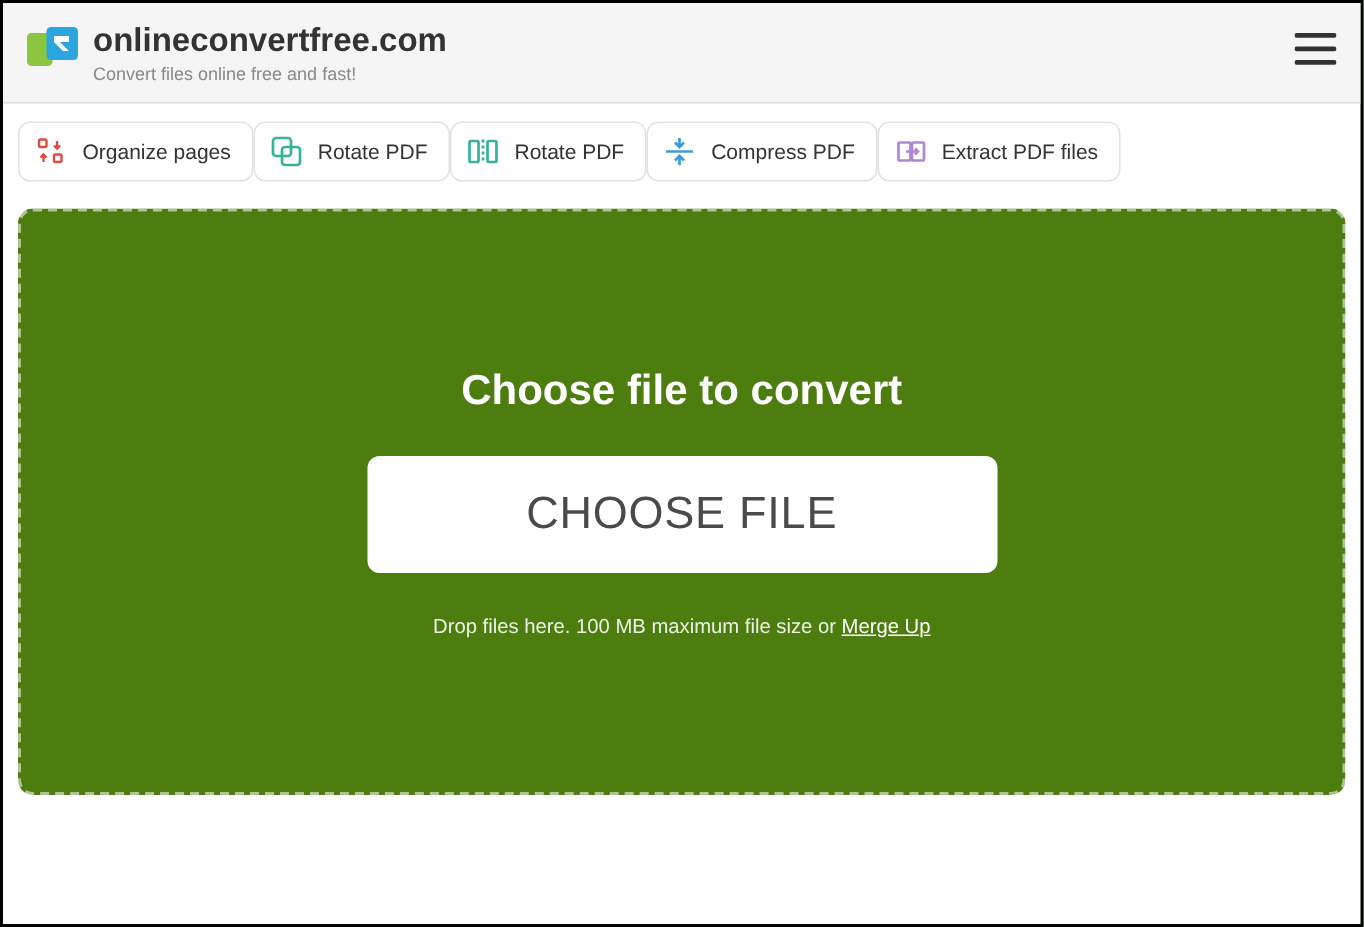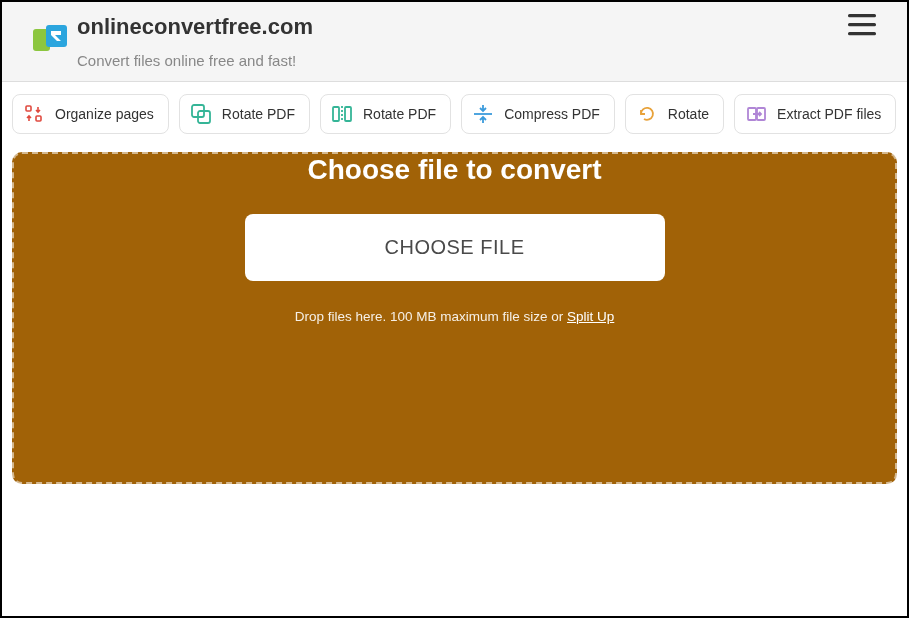--- a/index.html
+++ b/index.html
@@ -7,79 +7,78 @@
     font-family: -apple-system, BlinkMacSystemFont, "Segoe UI", Arial, sans-serif;
     background: #fff;
     width: 909px;
     height: 618px;
     border: 2px solid #000;
     overflow: hidden;
   }
   .header {
     background: #f5f5f5;
     border-bottom: 1px solid #ddd;
-    padding: 12px 31px;
+    padding: 12px 16px;
     display: flex;
-    align-items: flex-start;
+    align-items: center;
     justify-content: space-between;
   }
   .brand {
     display: flex;
     align-items: center;
     gap: 10px;
   }
   .brand-text { display: flex; flex-direction: column; }
   .brand-title { font-weight: 700; font-size: 22px; color: #333; }
-  .brand-tag { font-size: 15px; color: #888; margin-top: 12px; }
+  .brand-tag { font-size: 12px; color: #888; margin-top: 2px; }
   .hamburger { cursor: pointer; }
 
   .toolbar {
     padding: 12px 10px 8px 10px;
     display: flex;
     flex-wrap: wrap;
-    gap: 10px;
   }
   .tool-btn {
     border: 1px solid #e2e2e2;
     border-radius: 8px;
     background: #fff;
     padding: 8px 14px 8px 10px;
     display: flex;
     align-items: center;
     gap: 10px;
     font-size: 14px;
     color: #333;
     cursor: pointer;
   }
   .tool-btn .ic { width: 22px; height: 22px; display:flex; align-items:center; justify-content:center; }
 
   .dropzone-wrap { padding: 10px; }
   .dropzone {
-    background: #a16207;
+    background: #4d7c0f;
     border-radius: 10px;
     border: 2px dashed rgba(255,255,255,0.55);
-    height: 332px;
+    height: 391px;
     display: flex;
     flex-direction: column;
     align-items: center;
-    justify-content: flex-start;
+    justify-content: center;
     gap: 28px;
     text-align: center;
   }
   .dz-title {
     color: #fff;
     font-weight: 700;
     font-size: 28px;
   }
   .choose-btn {
     background: #fff;
     border: none;
     border-radius: 8px;
     padding: 22px 60px;
-    font-size: 20px;
+    font-size: 30px;
     color: #4a4a4a;
     letter-spacing: 0.5px;
     cursor: pointer;
     min-width: 420px;
   }
   .dz-hint {
     color: rgba(255,255,255,0.9);
     font-size: 13.5px;
   }
   .dz-hint a { color: #fff; text-decoration: underline; cursor: pointer; }
@@ -151,44 +150,35 @@
       <svg width="22" height="22" viewBox="0 0 22 22" fill="none" stroke="#3b9bdc" stroke-width="1.8">
         <path d="M2 11 L20 11"></path>
         <path d="M11 2 L11 8 M8 5 L11 8 L14 5"></path>
         <path d="M11 20 L11 14 M8 17 L11 14 L14 17"></path>
       </svg>
     </span>
     <span>Compress PDF</span>
   </button>
 
 
-  <button class="tool-btn">
-    <span class="ic">
-      <svg width="22" height="22" viewBox="0 0 22 22" fill="none" stroke="#e8a23a" stroke-width="1.8">
-        <path d="M5 11 A6 6 0 1 1 8 16"></path>
-        <path d="M5 7 L5 11 L9 11"></path>
-      </svg>
-    </span>
-    <span>Rotate</span>
-  </button>
 
   <button class="tool-btn">
     <span class="ic">
       <svg width="22" height="22" viewBox="0 0 22 22" fill="none" stroke="#b086d6" stroke-width="1.8">
         <rect x="3" y="5" width="8" height="12" rx="1"></rect>
         <rect x="12" y="5" width="8" height="12" rx="1"></rect>
         <path d="M8 11 L16 11 M14 9 L16 11 L14 13"></path>
       </svg>
     </span>
     <span>Extract PDF files</span>
   </button>
 
 </div>
 
 <div class="dropzone-wrap">
   <div class="dropzone">
     <div class="dz-title">Choose file to convert</div>
     <button class="choose-btn">CHOOSE FILE</button>
     <div class="dz-hint">
-      <span>Drop files here. 100 MB maximum file size or </span><a>Split Up</a>
+      <span>Drop files here. 100 MB maximum file size or </span><a>Merge Up</a>
     </div>
   </div>
 </div>
 
 </body></html>

